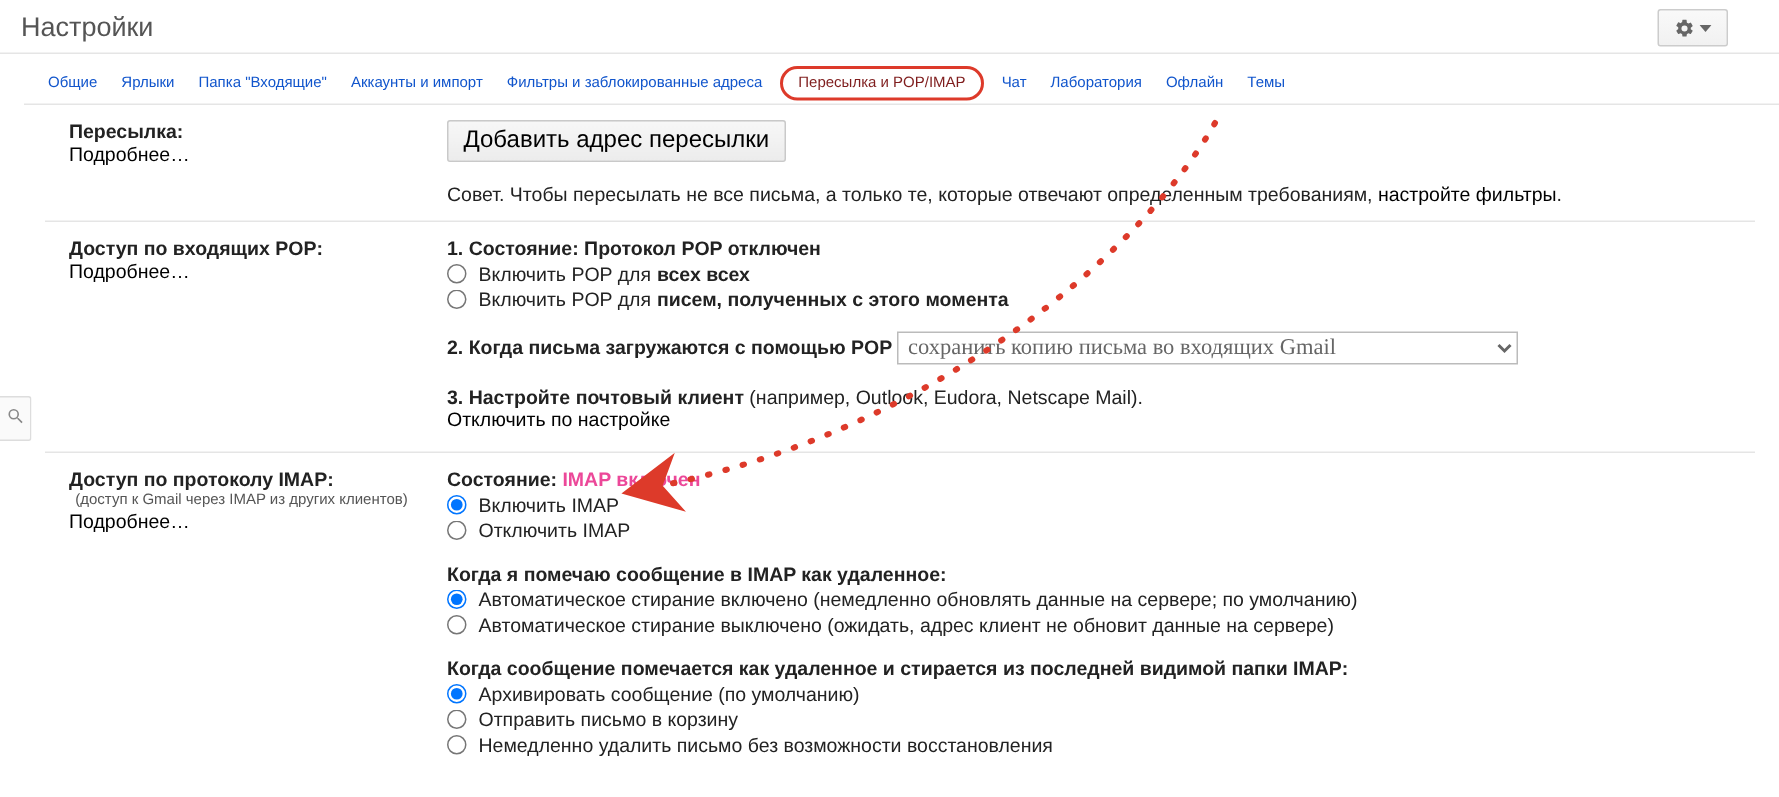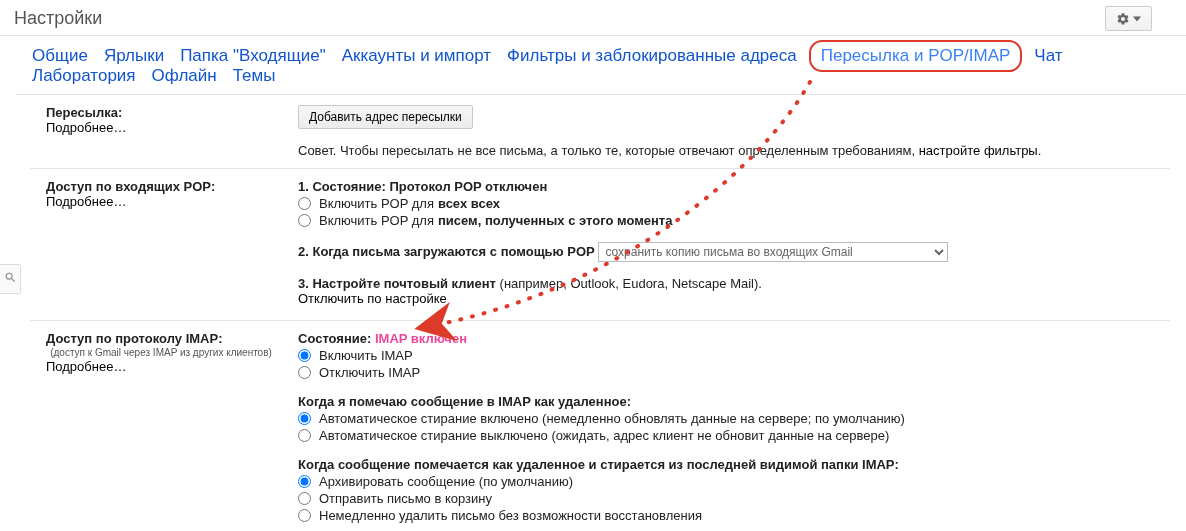--- a/index.html
+++ b/index.html
@@ -43,27 +43,27 @@
   .content { padding: 0 0 0 30px; }
   .tabs {
     padding: 10px 0 8px 16px;
     border-bottom: 1px solid #e5e5e5;
     margin-left: -14px;
     margin-right: 0;
   }
   .tab {
     display: inline-block;
     color: #1155cc;
-    font-size: 17px;
+    font-size: 10px;
     margin-right: 16px;
     cursor: pointer;
     white-space: nowrap;
   }
   .tab.active {
-    color: #3b82f6;
+    color: #7f1d1d;
     border: 2px solid #dd3a2a;
     border-radius: 13px;
     padding: 4px 10px;
     margin: -6px 12px -6px -4px;
   }
   table.settings {
     border-collapse: collapse;
     width: 1140px;
   }
   table.settings > tbody > tr > td {
@@ -81,36 +81,37 @@
     padding: 1px 0 1px 0;
     text-align: center;
   }
   .link { color: #000000; cursor: pointer; }
   .row-sep > td { border-bottom: 1px solid #e5e5e5; }
   .btn {
     border: 1px solid #c9c9c9;
     background: linear-gradient(#f7f7f7,#ececec);
     border-radius: 2px;
     padding: 4px 10px;
-    font-size: 12px;
+    font-size: 16px;
     cursor: pointer;
     font-family: inherit;
   }
   .tip { margin-top: 14px; font-size: 13px; }
   .section-block { margin-bottom: 14px; }
   .bold { font-weight: bold; }
   .radio-line { margin: 2px 0; display:flex; align-items:center; gap:4px; }
   .radio-line input { margin: 0 4px 0 0; }
   select.wide {
-    width: 350px;
-    font-size: 12px;
+    width: 414px;
+    font-size: 15px;
     color: #666;
     border: 1px solid #bbb;
     background: #fff;
     padding: 1px 2px;
+    font-family: Liberation Serif, serif;
   }
   .status-on { color: #ec4899; font-weight: bold; }
   
   .left-strip {
     position: absolute;
     left: 0;
     top: 264px;
     width: 20px;
     height: 28px;
     border: 1px solid #ddd;

